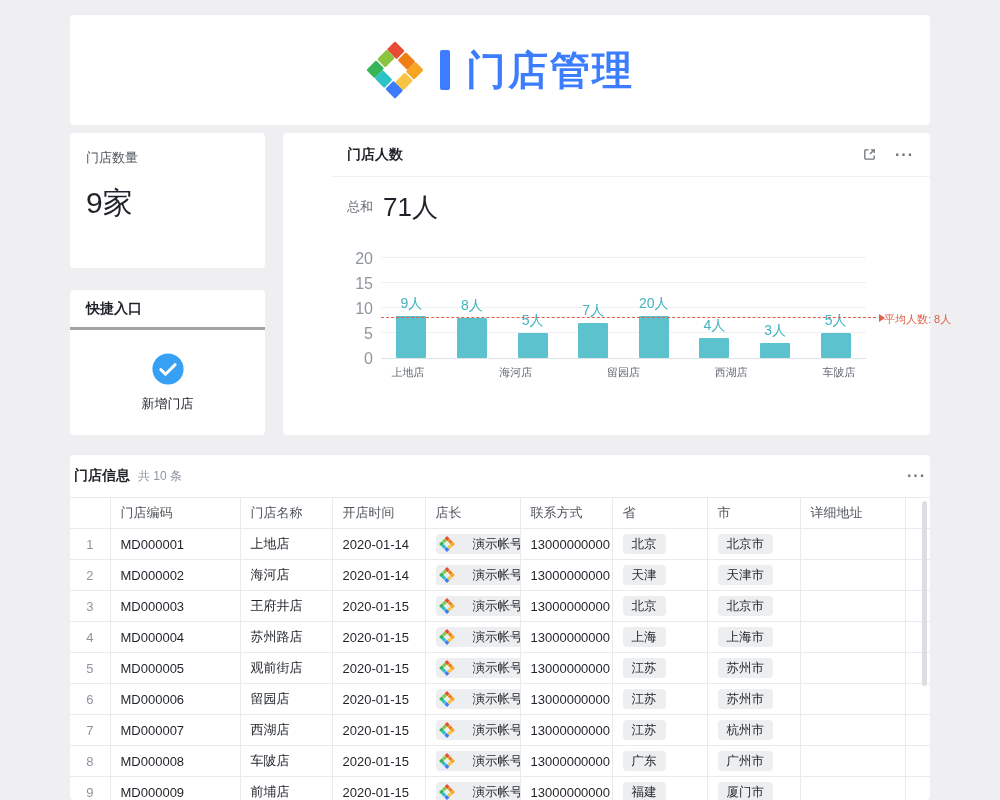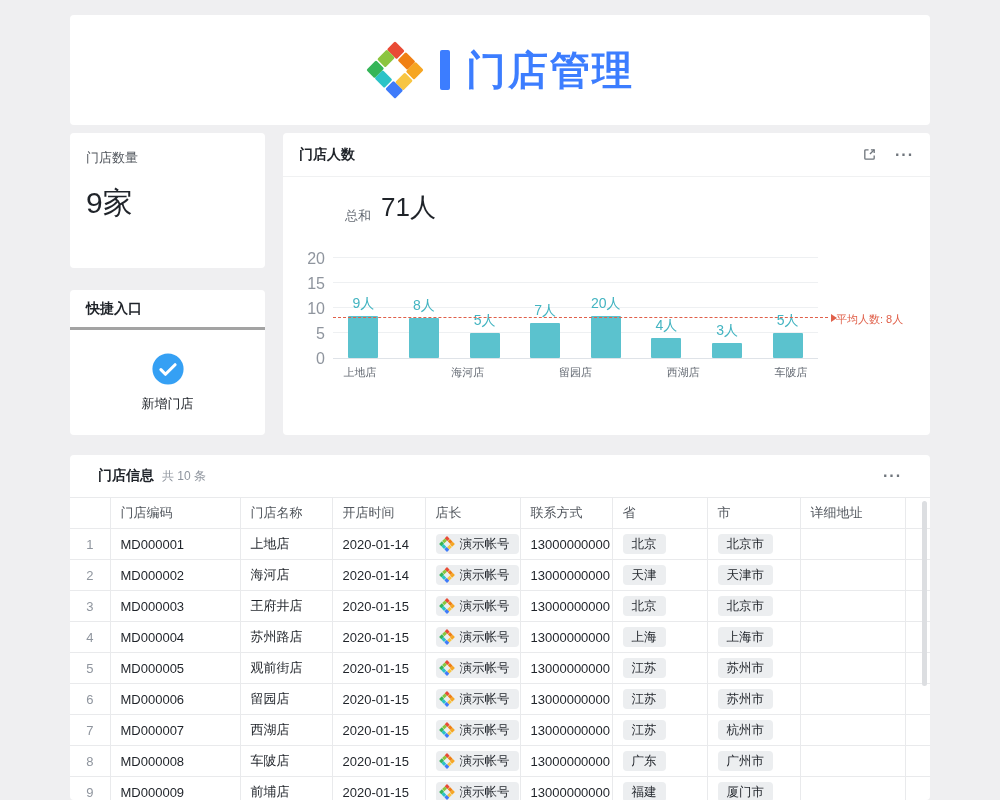--- a/index.html
+++ b/index.html
@@ -26,29 +26,29 @@
 
   .quick-card{ left:70px; top:290px; width:195px; height:145px; }
   .card-head{ height:40px; display:flex; align-items:center; padding:0 16px;
     border-bottom:3px solid #a3a3a3; font-size:14px; font-weight:bold; color:#1f2329; }
   .quick-body{ height:104px; display:flex; flex-direction:column; align-items:center;
     justify-content:center; gap:9px; }
   .quick-icon{ width:34px; height:34px; cursor:pointer; }
   .quick-label{ font-size:13px; color:#1f2329; }
 
   
-  .chart-card{ left:283px; top:133px; width:647px; height:302px; }
+  .chart-card{ left:283px; top:133px; width:647px; height:302px;padding-left:48px; }
   .chart-head{ height:44px; display:flex; align-items:center; justify-content:space-between;
     padding:0 16px; border-bottom:1px solid #f0f1f2; }
   .chart-head .t{ font-size:14px; font-weight:bold; }
   .head-actions{ display:flex; align-items:center; gap:18px; color:#6f757c; }
   .more{ font-size:16px; font-weight:bold; letter-spacing:1px; color:#6f757c;
     cursor:pointer; line-height:1; }
   .chart-body{ padding:12px 16px 0 16px; }
-  .summary{ display:flex; align-items:flex-end; gap:10px; height:36px;margin-left:46px; }
+  .summary{ display:flex; align-items:center; gap:10px; height:36px; }
   .summary .lab{ font-size:13px; color:#646a73; }
   .summary .val{ font-size:26px; color:#1f2329; }
 
   .chart-wrap{ position:relative; margin-top:14px; height:146px; }
   .plot{ position:absolute; left:34px; top:20px; width:485px; height:100px;
     border-bottom:1px solid #dfe3e8; display:flex; }
   .gridline{ position:absolute; left:0; right:0; border-top:1px solid #eef0f2; }
   .ytick{ position:absolute; left:0; width:26px; text-align:right;
     font-size:16px; color:#8f959e; line-height:14px; }
   .bar-slot{ flex:1; display:flex; flex-direction:column; justify-content:flex-end;
@@ -58,35 +58,35 @@
   .xaxis{ position:absolute; left:34px; top:126px; width:485px; display:flex; }
   .xtick{ flex:1; text-align:center; font-size:11px; color:#646a73; white-space:nowrap; }
   .avg-line{ position:absolute; left:0; width:calc(100% + 10px);
     border-top:1px dashed currentColor; z-index:3; }
   .avg-line::after{ content:''; position:absolute; right:-13px; top:-4.5px;
     border:4px solid transparent; border-left:6px solid currentColor; }
   .avg-label{ position:absolute; font-size:11px; white-space:nowrap; }
 
   
   .table-card{ left:70px; top:455px; width:860px; height:345px; overflow:hidden; }
-  .table-head{ height:42px; display:flex; align-items:center; padding:0 28px; }
+  .table-head{ height:42px; display:flex; align-items:center; padding:0 4px; }
   .table-head .t{ font-size:14px; font-weight:bold; }
   .table-head .count{ font-size:12px; color:#8f959e; margin-left:8px; }
   .table-head .more{ margin-left:auto; }
 
   table{ width:860px; border-collapse:collapse; table-layout:fixed; font-size:13px; }
   th,td{ height:31px; padding:0 10px; text-align:left; white-space:nowrap; overflow:hidden;
     border-right:1px solid #e9eaec; border-bottom:1px solid #e9eaec; font-weight:normal; }
   th{ color:#51565d; border-top:1px solid #e9eaec; }
   td{ color:#1f2329; }
   .c-idx{ text-align:center; color:#8f959e; padding:0 2px; }
   .c-last{ border-right:none; }
   .pill{ display:inline-block; background:#eceef0; border-radius:4px;
     padding:2px 9px; font-size:12.5px; line-height:16px; }
-  .mgr{ display:inline-flex; align-items:center; gap:5px; background:#eceef0;
+  .mgr{ display:inline-flex; align-items:center; gap:18px; background:#eceef0;
     border-radius:4px; padding:2px 9px 2px 3px; font-size:12.5px; line-height:16px; }
   .avatar{ width:16px; height:16px; }
   .scroll-thumb{ position:absolute; right:3px; top:46px; width:5px; height:185px;
     background:#dcdee1; border-radius:3px; cursor:grab; }
 </style>
 </head>
 <body>
 
 <svg width="0" height="0" style="position:absolute" aria-hidden="true">
   <defs>

